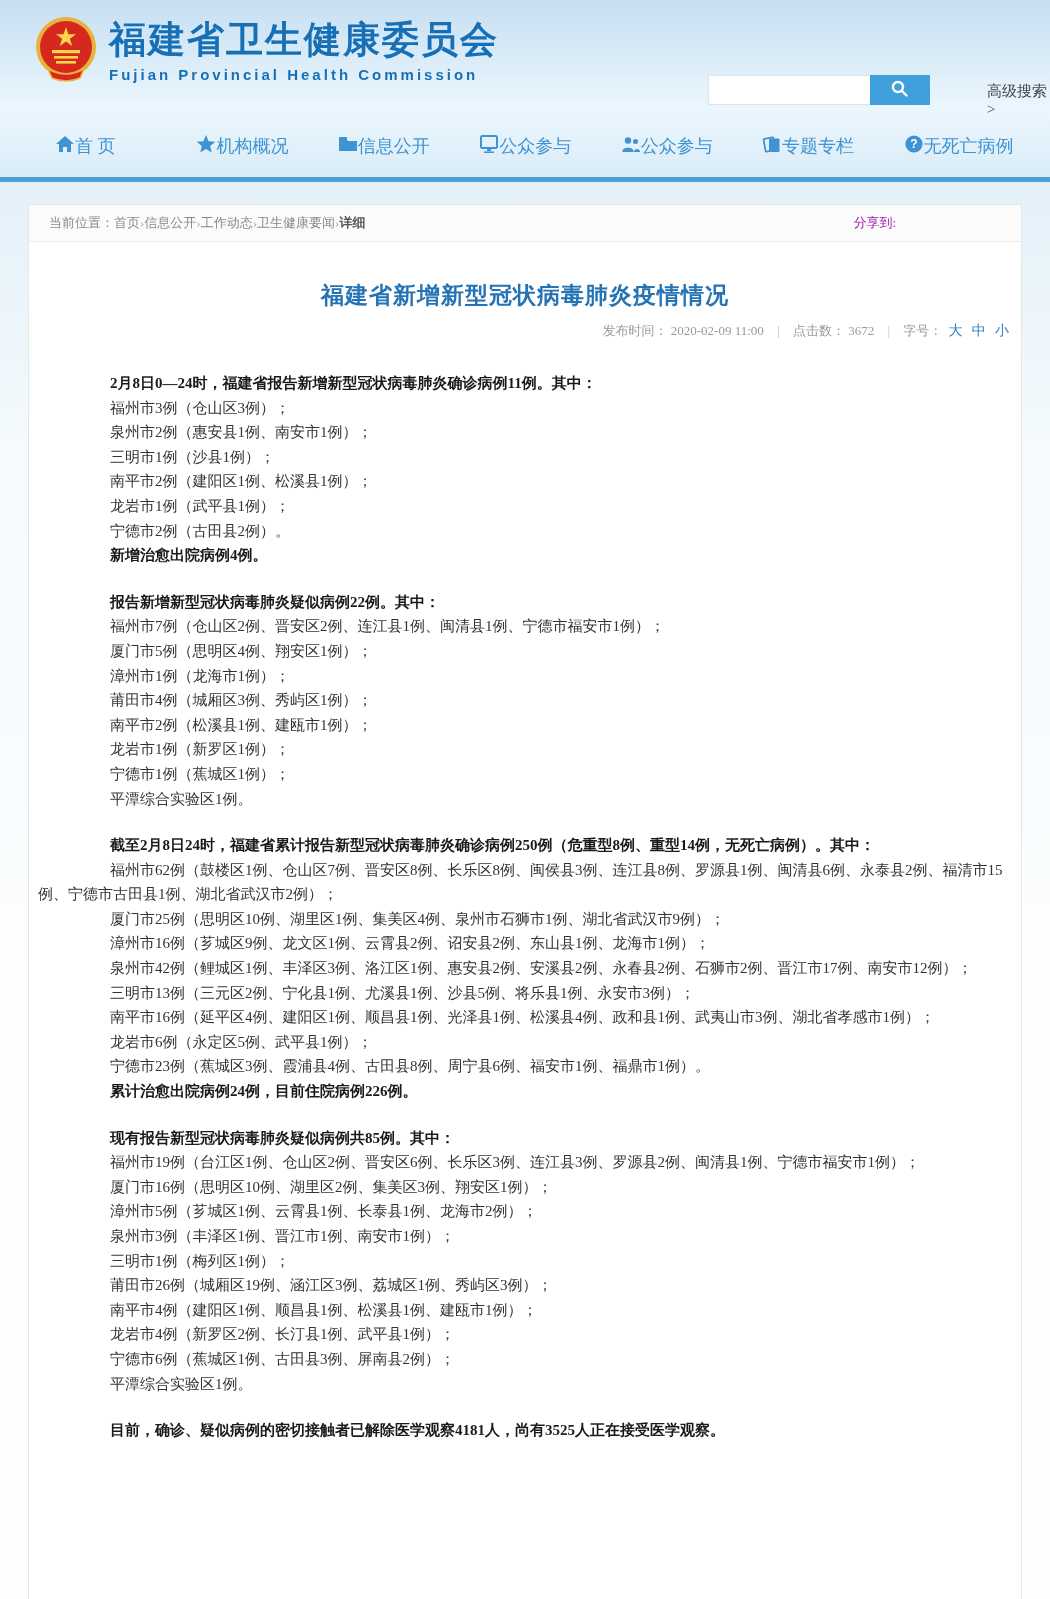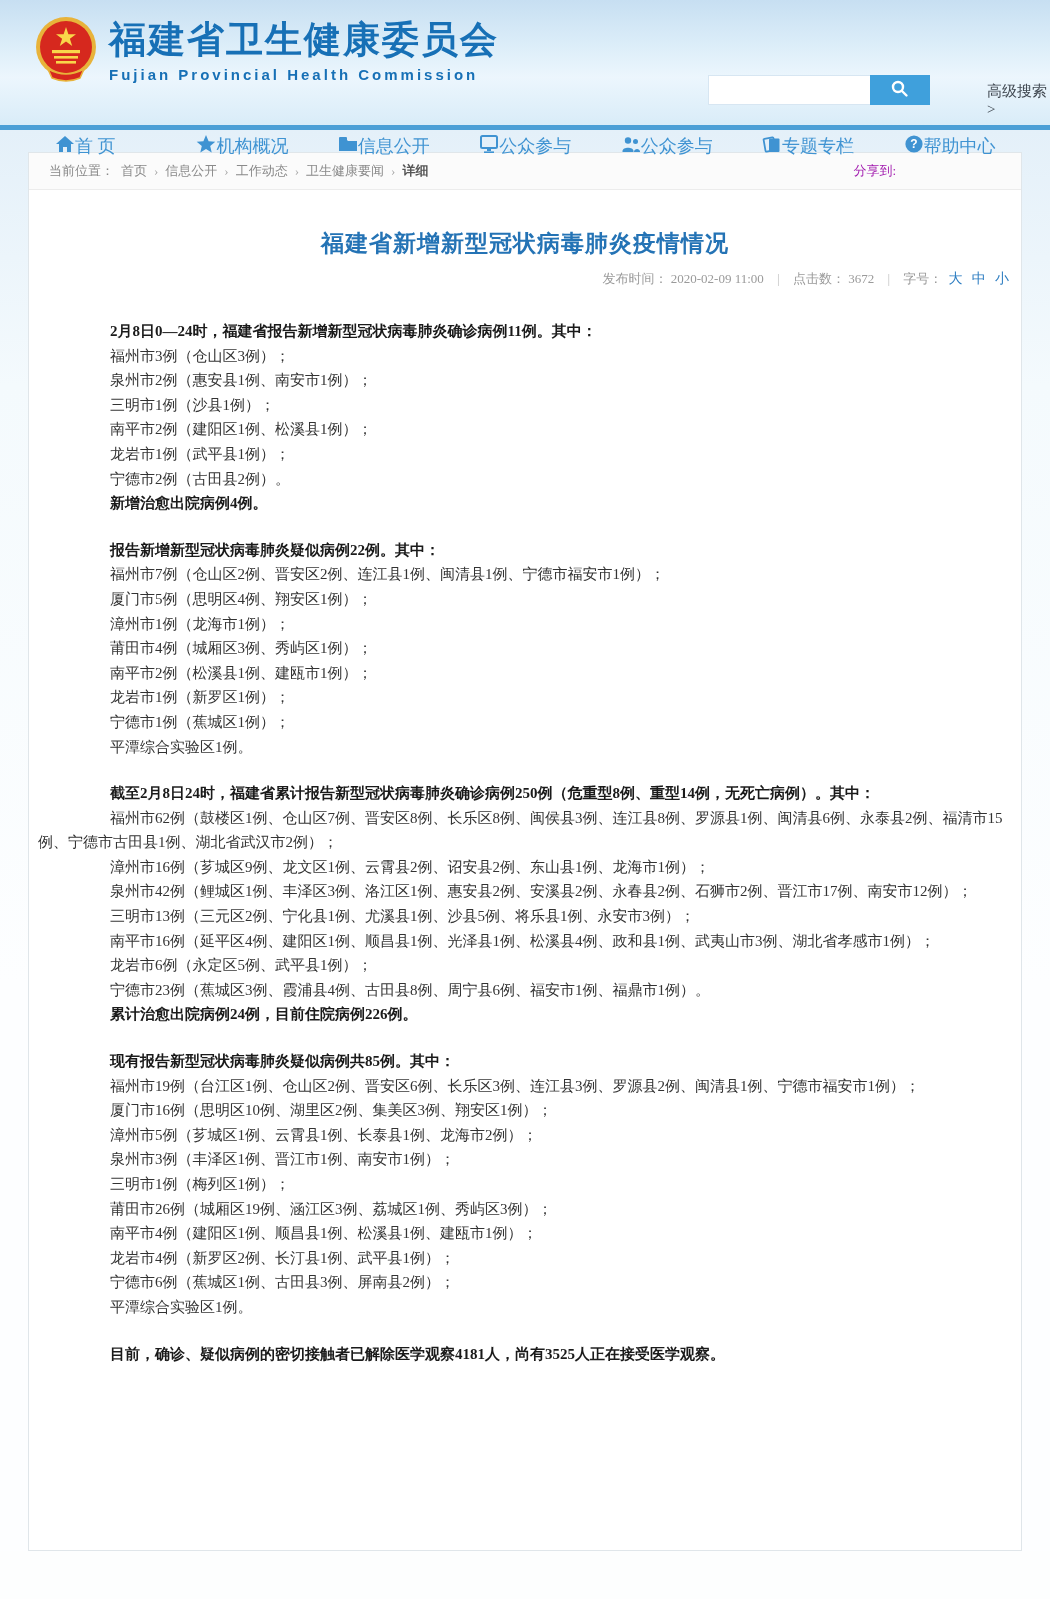--- a/index.html
+++ b/index.html
@@ -1,20 +1,20 @@
 <!DOCTYPE html>
 <html><head>
 <meta charset="utf-8">
 <style>
   * { box-sizing: border-box; }
   html,body { margin:0; padding:0; width:1050px; height:1599px; overflow:hidden;
     font-family:"Liberation Serif", serif; background:#fdfefe; }
 
   
-  .header { position:relative; height:130px;
+  .header { position:relative; height:182px;
     background:linear-gradient(180deg,#c7dff2 0%,#ddeef9 38%,#ecf6fd 62%,#d9ecf8 100%);
     border-bottom:5px solid #4c9fd6; }
   .brand { position:absolute; left:35px; top:16px; display:flex; align-items:center; }
   .brand-text { margin-left:12px; }
   .brand-title { font-family:"Liberation Sans",sans-serif; font-weight:bold;
     font-size:37px; color:#1770b6; letter-spacing:2px; line-height:1.15; }
   .brand-sub { font-family:"Liberation Sans",sans-serif; font-weight:bold;
     font-size:15px; color:#1770b6; letter-spacing:3px; margin-top:5px; }
   .search { position:absolute; left:708px; top:75px; display:flex; height:30px; }
   .search input { width:162px; height:30px; border:1px solid #d7e6f2; border-right:none;
@@ -29,21 +29,21 @@
   .nav-item svg { flex:0 0 auto; }
 
   
   .page { padding-top:22px; min-height:1421px;
     background:linear-gradient(180deg,#e4f0f9 0%,#f4fafd 18%,#fdfeff 60%); }
   .card { width:994px; margin:0 auto; background:#fff; border:1px solid #e0e6ea;
     min-height:1399px; }
   .breadcrumb-bar { height:37px; background:#fbfbfb; border-bottom:1px solid #ececec;
     display:flex; align-items:center; justify-content:space-between; padding:0 20px;
     font-size:13px; color:#8a8a8a; }
-  .bc-left { display:flex; align-items:center; gap:7px; }
+  .bc-left { display:flex; align-items:center; }
   .bc-link { color:#8a8a8a; text-decoration:none; cursor:pointer; }
   .bc-sep { color:#aaa; }
   .bc-current { color:#555; font-weight:bold; }
   .share { color:#a21caf; margin-right:105px; }
 
   
   .article { padding:38px 9px 30px; }
   .article-title { margin:0; text-align:center; font-size:23px; line-height:30px;
     font-weight:bold; color:#2473b5; letter-spacing:1px;
     font-family:"Liberation Sans",sans-serif; }
@@ -133,21 +133,21 @@
             <rect x="2.5" y="4" width="10" height="13" rx="1" fill="none" stroke="#3f93d2" stroke-width="1.8" transform="rotate(-10 7.5 10.5)"></rect>
             <rect x="7" y="4.5" width="10.5" height="13.5" rx="1" fill="#3f93d2"></rect>
           </svg></span>
       <span>专题专栏</span>
     </div>
     <div class="nav-item">
       <span><svg width="20" height="20" viewBox="0 0 20 20">
             <circle cx="10" cy="10" r="8.6" fill="#3f93d2"></circle>
             <text x="10" y="14" text-anchor="middle" font-size="12" font-weight="bold" fill="#fff" font-family="Liberation Sans, sans-serif">?</text>
           </svg></span>
-      <span>帮助中心</span>
+      <span>无死亡病例</span>
     </div>
   </div>
 </div>
 
 <div class="page">
   <div class="card">
 
     <div class="breadcrumb-bar">
       <div class="bc-left">
         <span>当前位置：</span>
@@ -195,20 +195,21 @@
           <p class="para">厦门市5例（思明区4例、翔安区1例）；</p>
           <p class="para">漳州市1例（龙海市1例）；</p>
           <p class="para">莆田市4例（城厢区3例、秀屿区1例）；</p>
           <p class="para">南平市2例（松溪县1例、建瓯市1例）；</p>
           <p class="para">龙岩市1例（新罗区1例）；</p>
           <p class="para">宁德市1例（蕉城区1例）；</p>
           <p class="para">平潭综合实验区1例。</p>
           <p class="para spacer"></p>
           <p class="para bold">截至2月8日24时，福建省累计报告新型冠状病毒肺炎确诊病例250例（危重型8例、重型14例，无死亡病例）。其中：</p>
           <p class="para">福州市62例（鼓楼区1例、仓山区7例、晋安区8例、长乐区8例、闽侯县3例、连江县8例、罗源县1例、闽清县6例、永泰县2例、福清市15例、宁德市古田县1例、湖北省武汉市2例）；</p>
+          <p class="para">厦门市25例（思明区10例、湖里区1例、集美区4例、泉州市石狮市1例、湖北省武汉市9例）；</p>
           <p class="para">漳州市16例（芗城区9例、龙文区1例、云霄县2例、诏安县2例、东山县1例、龙海市1例）；</p>
           <p class="para">泉州市42例（鲤城区1例、丰泽区3例、洛江区1例、惠安县2例、安溪县2例、永春县2例、石狮市2例、晋江市17例、南安市12例）；</p>
           <p class="para">三明市13例（三元区2例、宁化县1例、尤溪县1例、沙县5例、将乐县1例、永安市3例）；</p>
           <p class="para">南平市16例（延平区4例、建阳区1例、顺昌县1例、光泽县1例、松溪县4例、政和县1例、武夷山市3例、湖北省孝感市1例）；</p>
           <p class="para">龙岩市6例（永定区5例、武平县1例）；</p>
           <p class="para">宁德市23例（蕉城区3例、霞浦县4例、古田县8例、周宁县6例、福安市1例、福鼎市1例）。</p>
           <p class="para bold">累计治愈出院病例24例，目前住院病例226例。</p>
           <p class="para spacer"></p>
           <p class="para bold">现有报告新型冠状病毒肺炎疑似病例共85例。其中：</p>
           <p class="para">福州市19例（台江区1例、仓山区2例、晋安区6例、长乐区3例、连江县3例、罗源县2例、闽清县1例、宁德市福安市1例）；</p>

